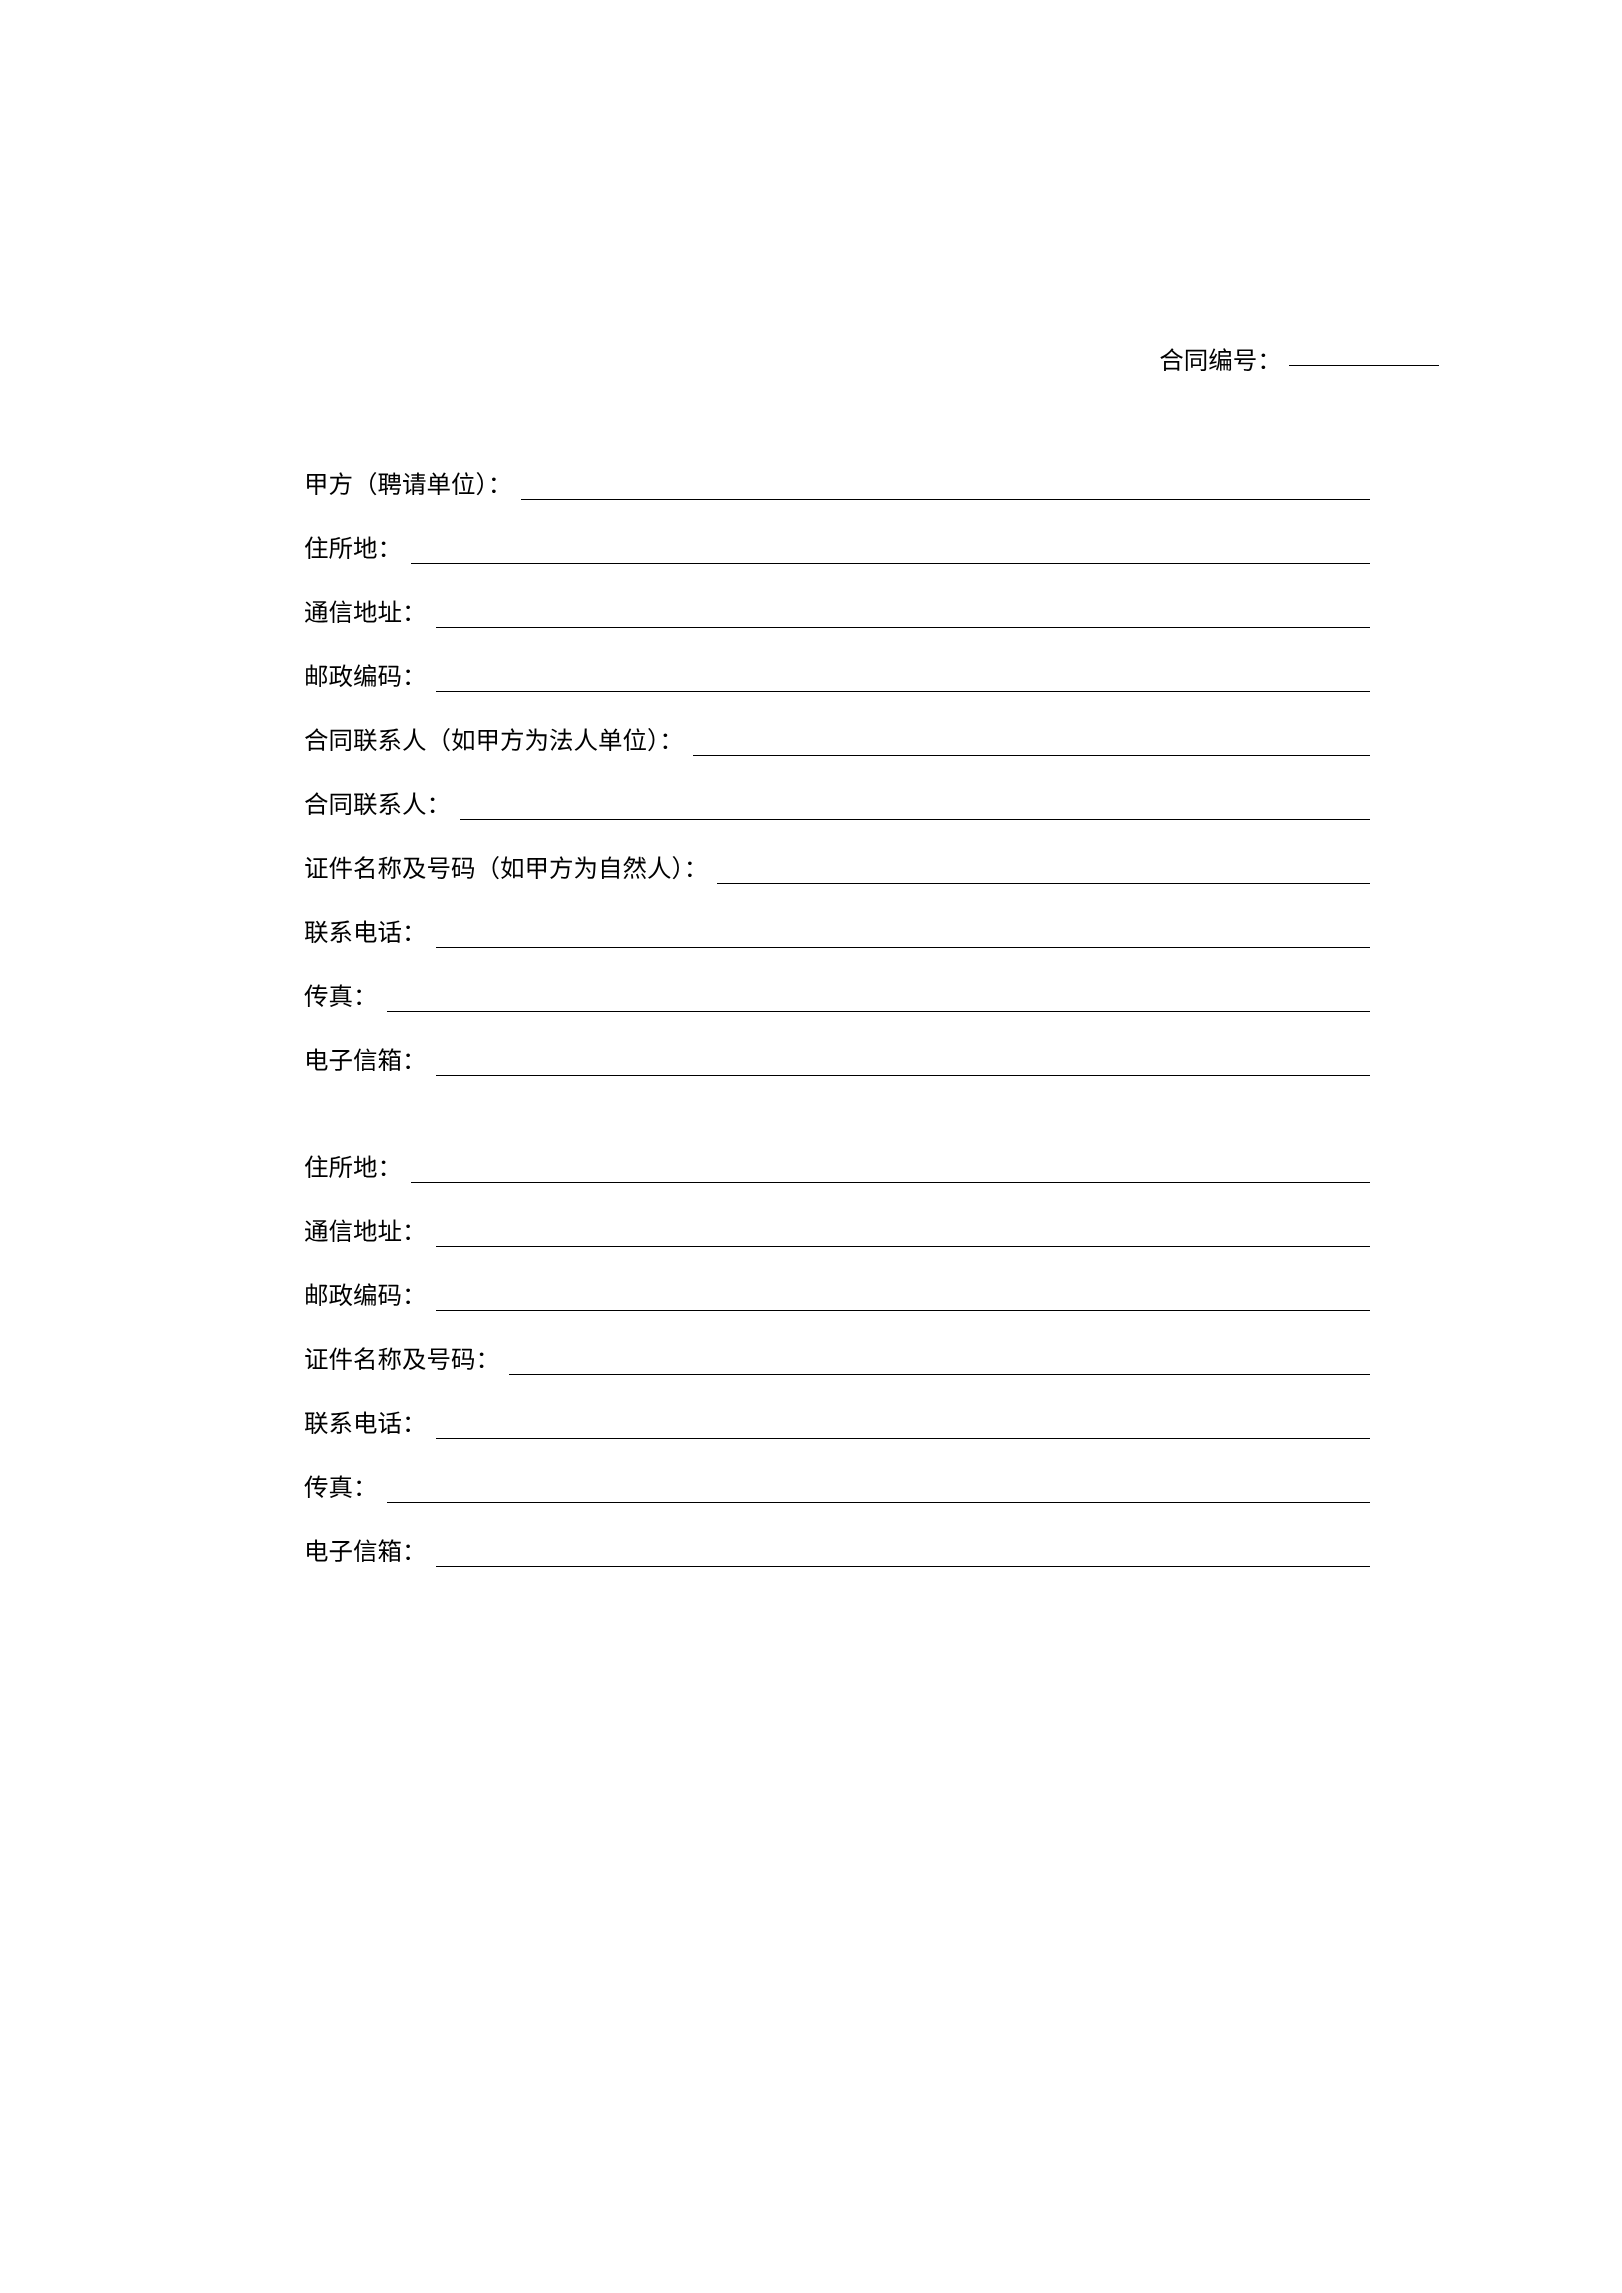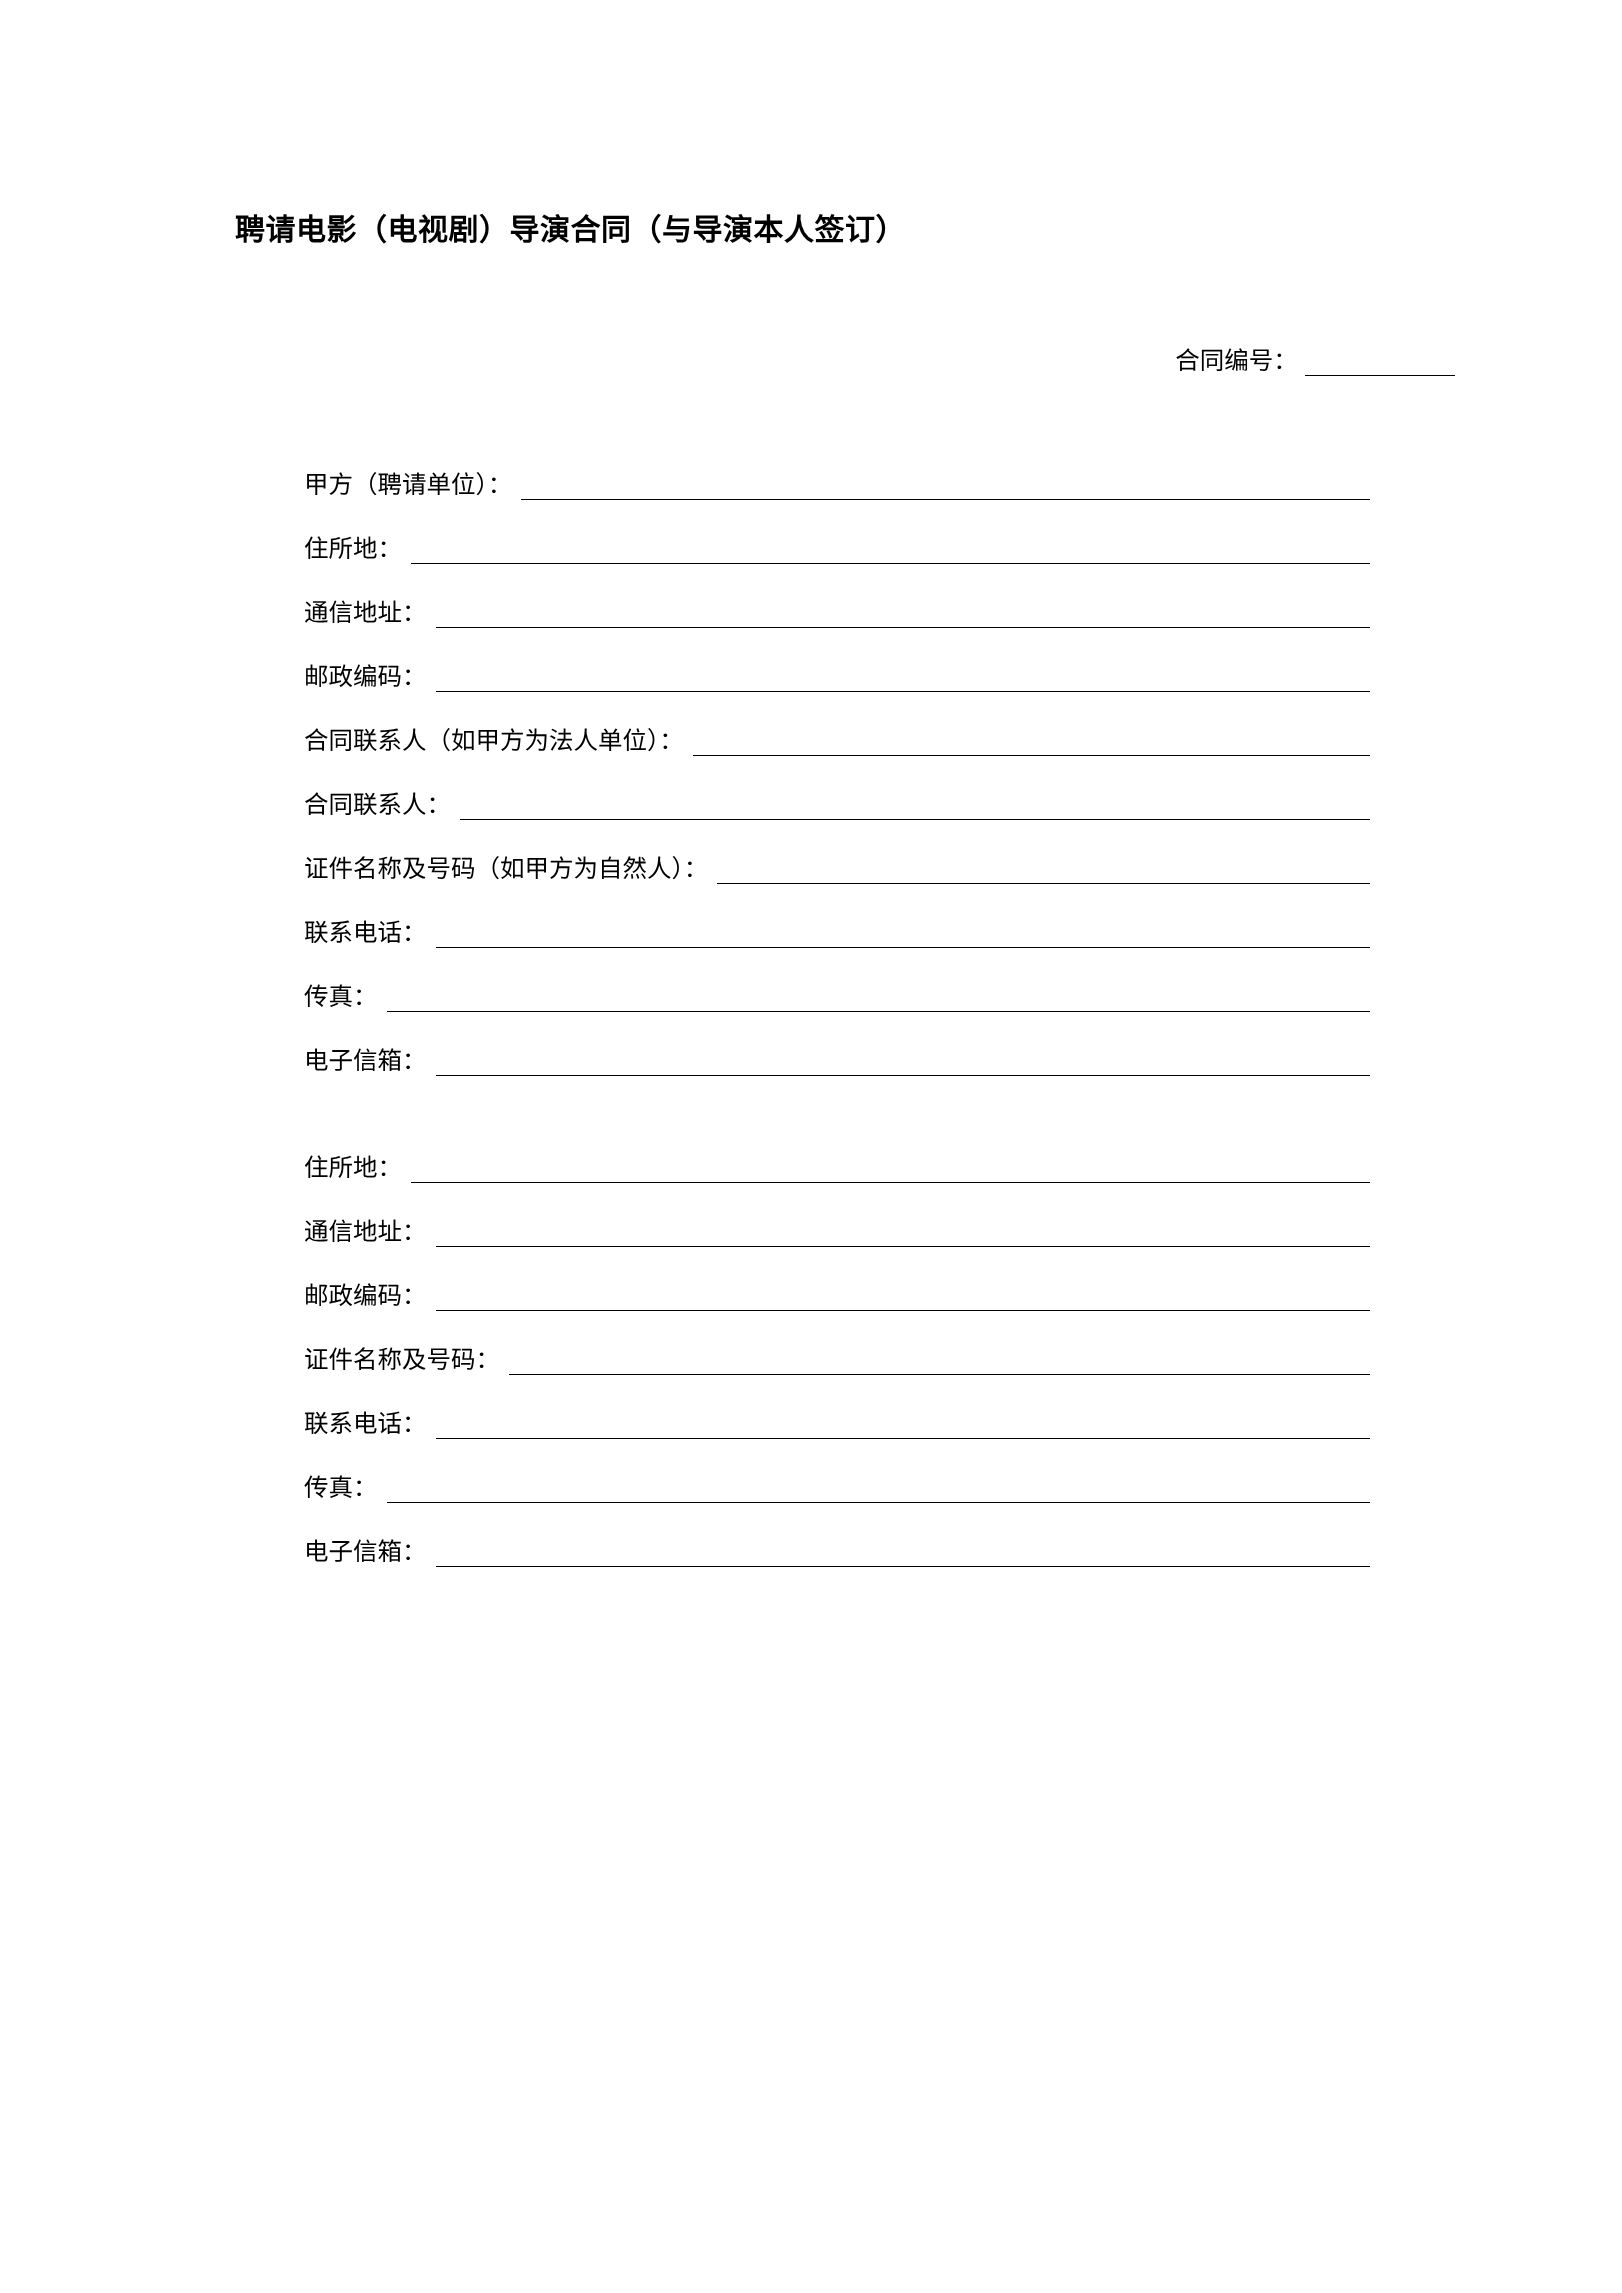--- a/index.html
+++ b/index.html
@@ -25,26 +25,26 @@
     position: absolute;
     left: 235px;
     top: 205px;
     font-size: 30px;
     font-weight: bold;
     letter-spacing: 0.5px;
     white-space: nowrap;
   }
   .contract-no {
     position: absolute;
-    right: 168px;
+    right: 184px;
     top: 341px;
     font-size: 24.5px;
     white-space: nowrap;
     display: flex;
-    align-items: flex-end;
+    align-items: flex-start;
   }
   .contract-no .cn-label {
     font-size: 24.5px;
   }
   .contract-no .cn-blank {
     display: inline-block;
     width: 150px;
     border-bottom: 1.8px solid #000;
     height: 23.6px;
     margin-left: 7.3px;
@@ -75,21 +75,20 @@
   }
   .section-gap {
     height: 43px;
   }
 </style>
 </head>
 <body>
 
 <div class="page">
 
-  <div class="doc-title">聘请电影（电视剧）导演合同（与导演本人签订）</div>
 
   <div class="contract-no">
     <span class="cn-label">合同编号：</span>
     <span class="cn-blank"></span>
   </div>
 
   <div class="fields">
 
     <div class="field-row">
       <span class="field-label">甲方（聘请单位）：</span>

